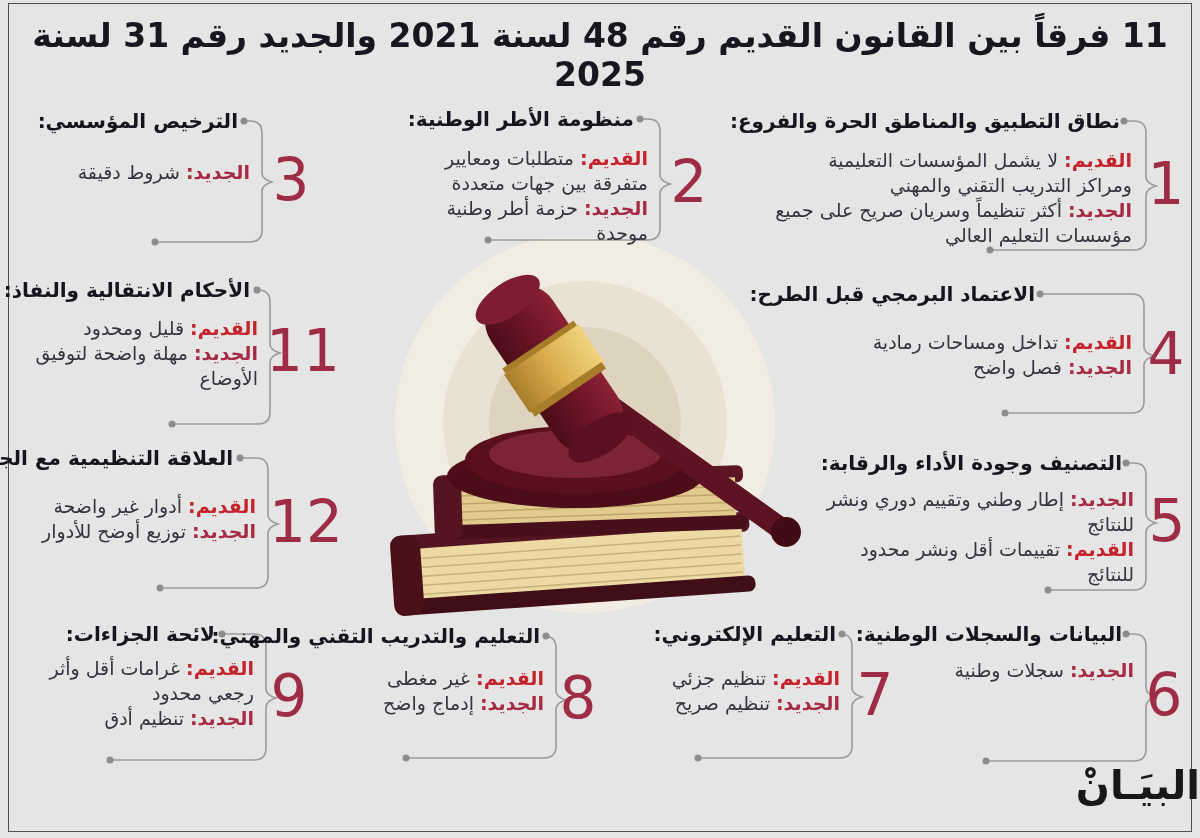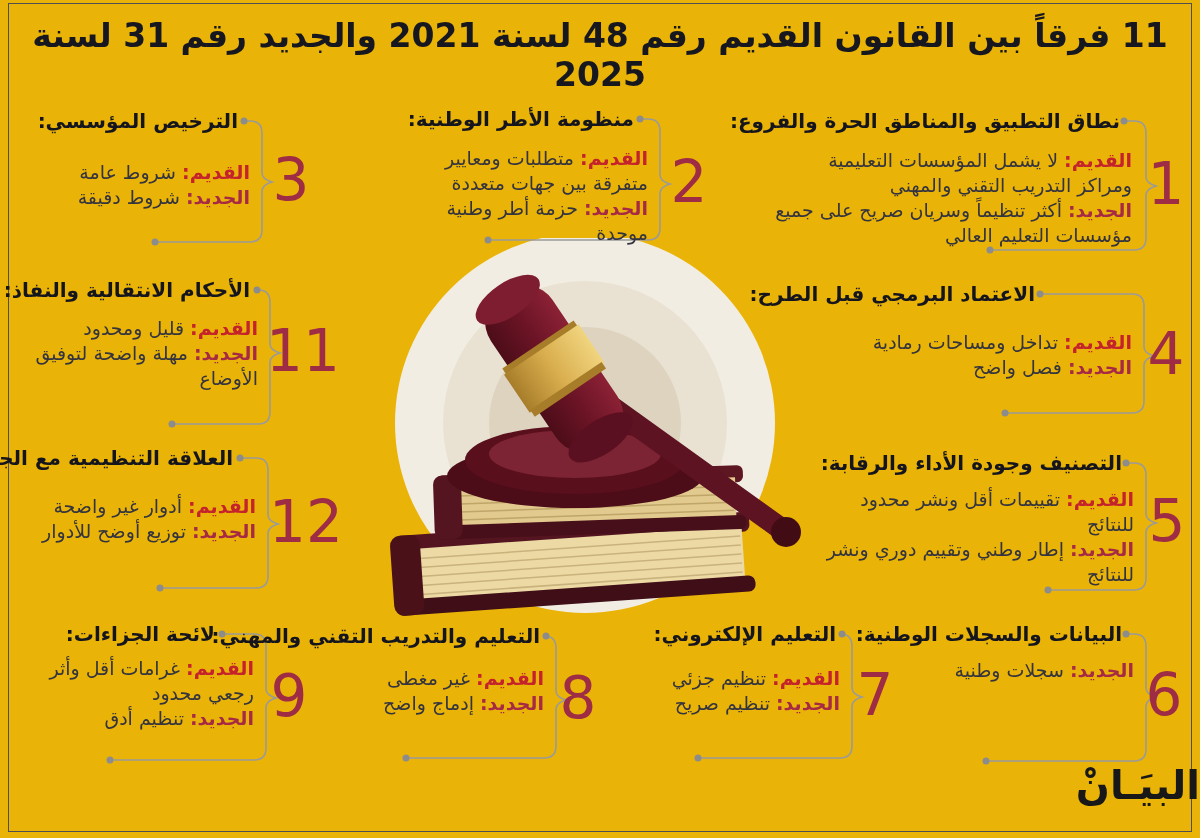--- a/index.html
+++ b/index.html
@@ -1,17 +1,17 @@
 <!DOCTYPE html>
 <html lang="ar" dir="rtl"><head>
 <meta charset="utf-8">
 <style>
   html,body{margin:0;padding:0;background:#fff;}
   #canvas{
-    position:relative;width:1200px;height:838px;overflow:hidden;background:#eab308;
+    position:relative;width:1200px;height:838px;overflow:hidden;background:#e5e5e5;
     font-family:"DejaVu Sans",sans-serif;direction:rtl;
   }
   .frame{position:absolute;left:8px;top:3px;right:8px;bottom:6px;border:1.5px solid #4f4f4f;pointer-events:none;}
   .main-title{
     position:absolute;left:0;right:0;top:16px;text-align:center;
     font-size:33px;font-weight:800;color:#17171f;letter-spacing:-.5px;
   }
   .item-title{
     position:absolute;white-space:nowrap;font-size:20px;font-weight:700;color:#15151d;
     height:26px;line-height:26px;
@@ -154,34 +154,33 @@
       </div>
       <div class="num" style="right: 34px; top: 155px;">1</div>
       <div class="item-title" style="right: 566px; top: 106px;">منظومة الأطر الوطنية:</div>
       <div class="item-body" style="right: 552px; top: 146px; width: 250px;">
         <div><span class="lab old">القديم:</span> <span>متطلبات ومعايير متفرقة بين جهات متعددة</span></div>
         <div><span class="lab new">الجديد:</span> <span>حزمة أطر وطنية موحدة</span></div>
       </div>
       <div class="num" style="right: 511px; top: 153px;">2</div>
       <div class="item-title" style="right: 962px; top: 108px;">الترخيص المؤسسي:</div>
       <div class="item-body" style="right: 950px; top: 160px; width: 210px;">
-        <div><span class="lab old">القديم:</span> <span>شروط عامة</span></div>
         <div><span class="lab new">الجديد:</span> <span>شروط دقيقة</span></div>
       </div>
       <div class="num" style="right: 909px; top: 151px;">3</div>
       <div class="item-title" style="right: 165px; top: 281px;">الاعتماد البرمجي قبل الطرح:</div>
       <div class="item-body" style="right: 68px; top: 330px; width: 300px;">
         <div><span class="lab old">القديم:</span> <span>تداخل ومساحات رمادية</span></div>
         <div><span class="lab new">الجديد:</span> <span>فصل واضح</span></div>
       </div>
       <div class="num" style="right: 34px; top: 325px;">4</div>
       <div class="item-title" style="right: 78px; top: 450px;">التصنيف وجودة الأداء والرقابة:</div>
       <div class="item-body" style="right: 66px; top: 487px; width: 310px;">
+        <div><span class="lab new">الجديد:</span> <span>إطار وطني وتقييم دوري ونشر للنتائج</span></div>
         <div><span class="lab old">القديم:</span> <span>تقييمات أقل ونشر محدود للنتائج</span></div>
-        <div><span class="lab new">الجديد:</span> <span>إطار وطني وتقييم دوري ونشر للنتائج</span></div>
       </div>
       <div class="num" style="right: 33px; top: 492px;">5</div>
       <div class="item-title" style="right: 78px; top: 621px;">البيانات والسجلات الوطنية:</div>
       <div class="item-body" style="right: 66px; top: 658px; width: 200px;">
         <div><span class="lab new">الجديد:</span> <span>سجلات وطنية</span></div>
       </div>
       <div class="num" style="right: 36px; top: 666px;">6</div>
       <div class="item-title" style="right: 364px; top: 621px;">التعليم الإلكتروني:</div>
       <div class="item-body" style="right: 360px; top: 666px; width: 230px;">
         <div><span class="lab old">القديم:</span> <span>تنظيم جزئي</span></div>

